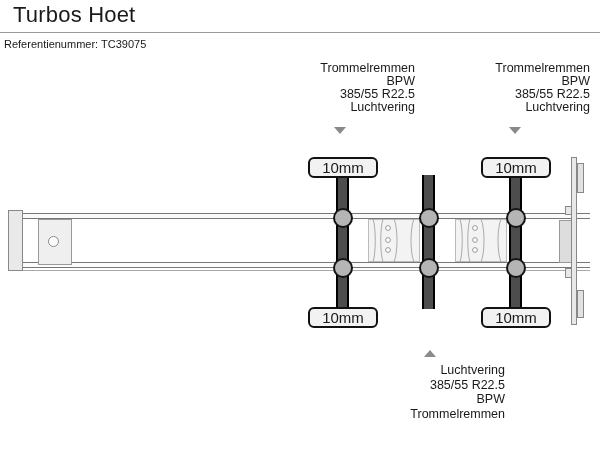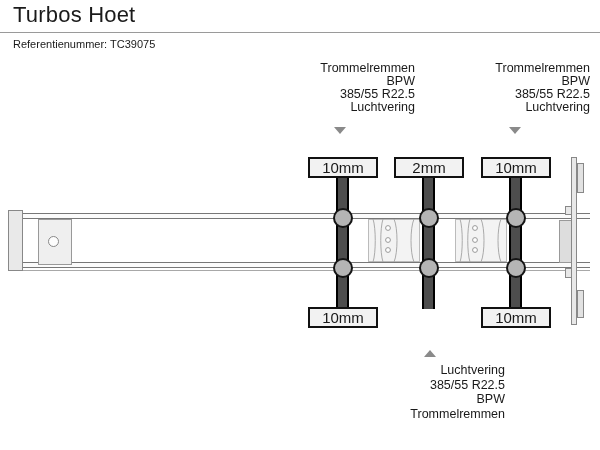--- a/index.html
+++ b/index.html
@@ -8,21 +8,21 @@
     --panel-fill:#e9e9e9; --plate-fill:#efefef;
   }
   html,body{margin:0;padding:0;background:#ffffff;}
   .canvas{
     position:relative;width:600px;height:450px;background:#ffffff;overflow:hidden;
     font-family:"Liberation Sans","DejaVu Sans",sans-serif;color:var(--text);
   }
   
   .title{position:absolute;left:13px;top:2px;font-size:22px;font-weight:400;letter-spacing:0.2px;}
   .header-rule{position:absolute;left:0;top:32px;width:600px;height:1px;background:#9a9a9a;}
-  .ref{position:absolute;left:13px;top:38px;font-size:11px;}
+  .ref{position:absolute;left:4px;top:38px;font-size:11px;}
   
   .anno{position:absolute;width:150px;text-align:right;font-size:12.5px;line-height:13px;}
   .anno div{white-space:nowrap;}
   .anno-top-left{left:265px;top:62px;}
   .anno-top-right{left:440px;top:62px;}
   .anno-bottom{left:355px;top:363px;}
   .arr{position:absolute;width:0;height:0;border-left:6px solid transparent;border-right:6px solid transparent;}
   .arr-down{border-top:7px solid var(--arrow);}
   .arr-up{border-bottom:7px solid var(--arrow);}
   
@@ -50,21 +50,21 @@
   .rear-tab-top{left:565px;top:206px;width:10px;height:9px;}
   .rear-tab-bottom{left:565px;top:268px;width:12px;height:10px;}
   
   .axle{position:absolute;top:175px;width:13px;height:134px;background:var(--axle);
         border-left:2px solid #000;border-right:2px solid #000;box-sizing:border-box;z-index:3;}
   .axle-1{left:336px;} .axle-2{left:422px;} .axle-3{left:509px;}
   .hub{position:absolute;width:20px;height:20px;border-radius:50%;background:var(--hub-fill);
        border:2.5px solid #151515;box-sizing:border-box;z-index:4;}
   
   .mbox{position:absolute;width:70px;height:21px;background:var(--box-fill);border:2.5px solid var(--box-border);
-        border-radius:0;box-sizing:border-box;display:flex;align-items:center;justify-content:center;
+        border-radius:6px;box-sizing:border-box;display:flex;align-items:center;justify-content:center;
         font-size:15px;z-index:5;}
   .row-top{top:157px;} .row-bottom{top:307px;}
   .col-1{left:308px;} .col-2{left:394px;} .col-3{left:481px;}
 </style>
 </head>
 <body>
 
 <div class="canvas">
 
   <div class="title">Turbos Hoet</div>
@@ -126,21 +126,20 @@
   <div class="axle axle-2"></div>
   <div class="axle axle-3"></div>
   <div class="hub" style="left:333px;top:208px;"></div>
   <div class="hub" style="left:333px;top:258px;"></div>
   <div class="hub" style="left:419px;top:208px;"></div>
   <div class="hub" style="left:419px;top:258px;"></div>
   <div class="hub" style="left:506px;top:208px;"></div>
   <div class="hub" style="left:506px;top:258px;"></div>
 
   <div class="mbox row-top col-1">10mm</div>
-  <div class="mbox row-top col-2">2mm</div>
   <div class="mbox row-top col-3">10mm</div>
   <div class="mbox row-bottom col-1">10mm</div>
   <div class="mbox row-bottom col-3">10mm</div>
 
   <div class="arr arr-up" style="left:424px;top:350px;"></div>
   <div class="anno anno-bottom" style="line-height:14.5px;">
     <div>Luchtvering</div>
     <div>385/55 R22.5</div>
     <div>BPW</div>
     <div>Trommelremmen</div>

